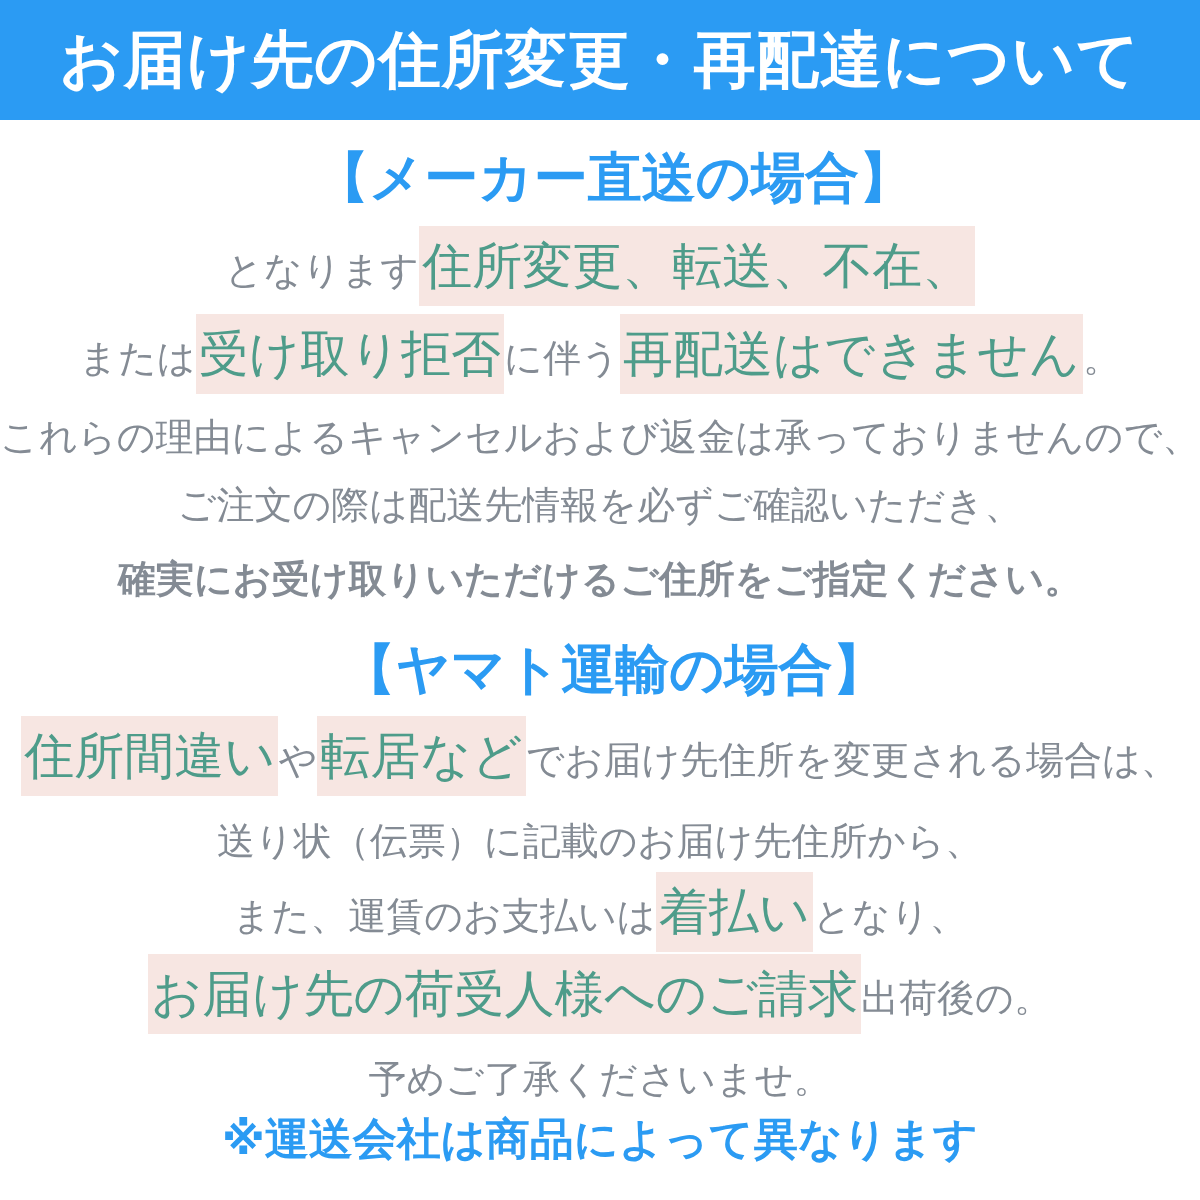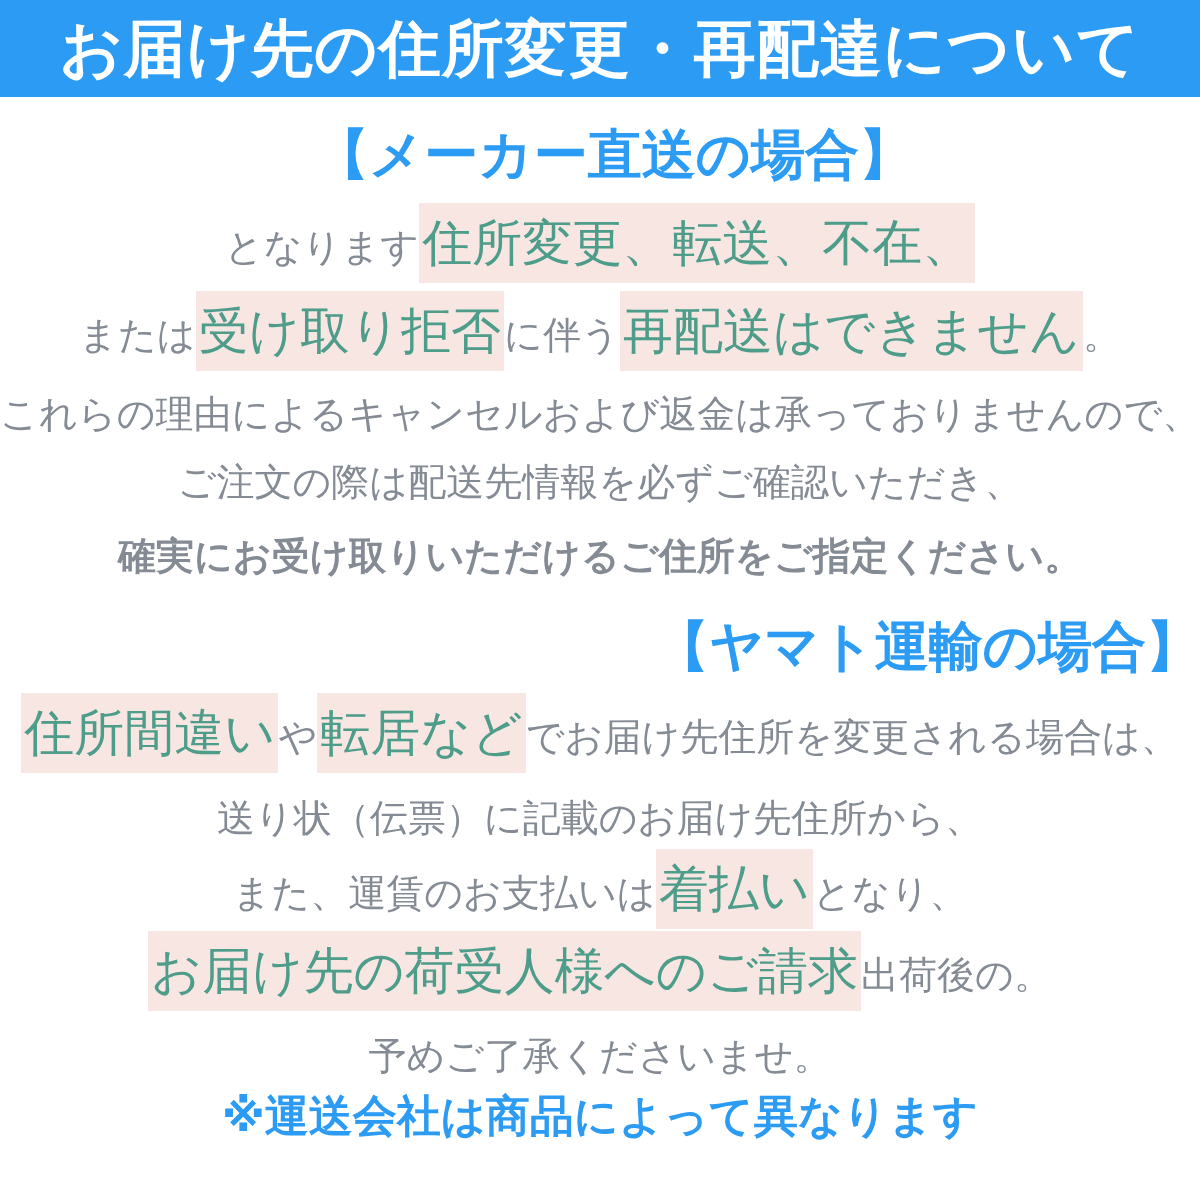--- a/index.html
+++ b/index.html
@@ -3,21 +3,21 @@
 <meta charset="utf-8">
 <style>
   * { margin:0; padding:0; box-sizing:border-box; }
   html, body { width:1200px; height:1200px; }
   body {
     background:#ffffff;
     font-family:"Liberation Sans","DejaVu Sans",sans-serif;
     overflow:hidden;
   }
   .banner {
-    height:97px;
+    height:120px;
     background:var(--accent-blue,#2b9bf3);
     display:flex; align-items:center; justify-content:center;
   }
   .banner h1 {
     color:#ffffff; font-size:62px; font-weight:bold; letter-spacing:1px;
     white-space:nowrap;
   }
   .section-title {
     color:var(--accent-blue,#2b9bf3);
     font-size:54px; font-weight:bold; text-align:center;
@@ -36,21 +36,21 @@
     background:var(--highlight-bg,#f7e6e2);
     padding:12px 3px;
   }
   .footnote {
     color:var(--accent-blue,#2b9bf3);
     font-size:44px; font-weight:bold; text-align:center;
     line-height:50px; margin-top:8px; white-space:nowrap;
   }
   .mt8 {margin-top:20px;font-weight:bold;} .mt12{margin-top:12px;} .mt14{margin-top:14px;}
   .mt20{margin-top:20px;} .mt22{margin-top:22px;} .mt24{margin-top:24px;}
-  .mt30{margin-top:30px;text-align:right;}
+  .mt30{margin-top:30px;}
 </style>
 </head>
 <body>
 
 <div class="page">
 
   <header class="banner">
     <h1>お届け先の住所変更・再配達について</h1>
   </header>
 

